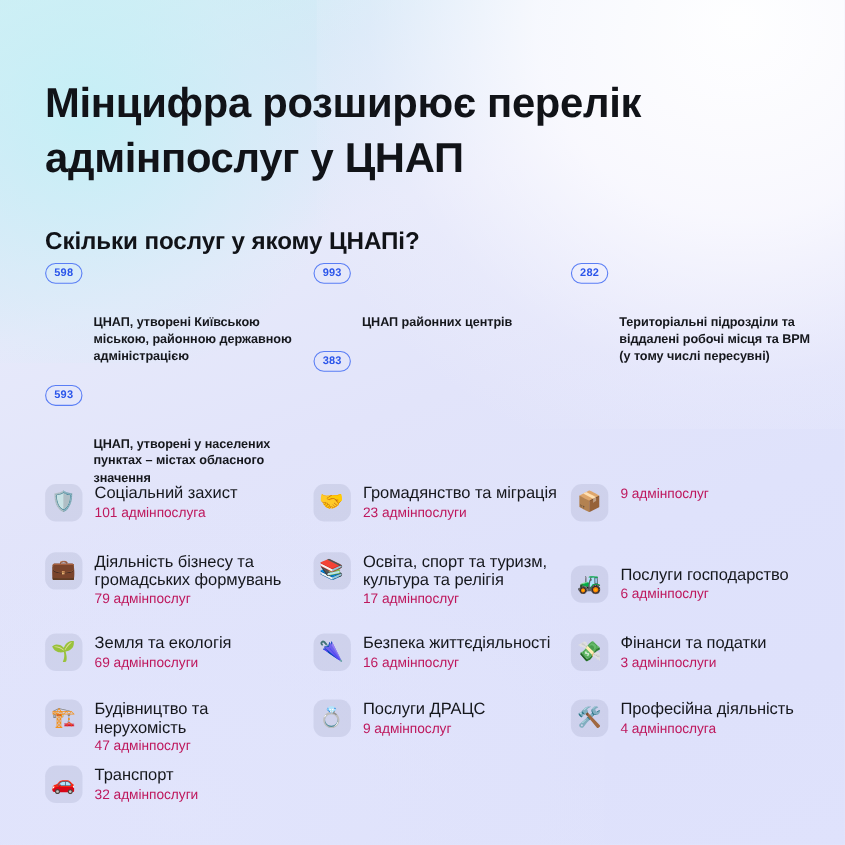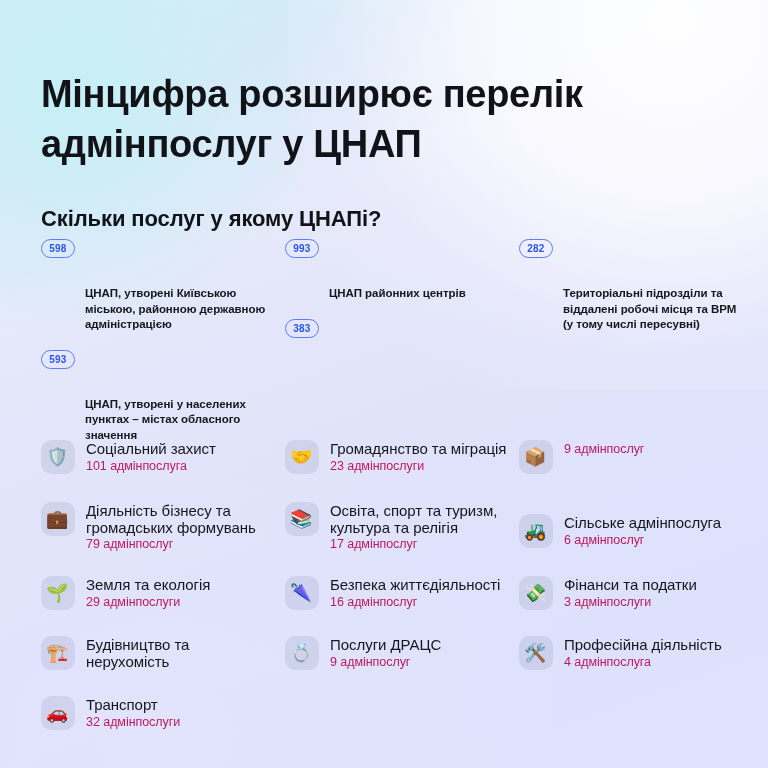--- a/index.html
+++ b/index.html
@@ -251,27 +251,28 @@
           <div class="svc-icon">💼</div>
           <div class="svc-body">
             <div class="svc-label">Діяльність бізнесу та громадських формувань</div>
             <div class="svc-count">79 адмінпослуг</div>
           </div>
         </div>
         <div class="svc-item" style="position: absolute; top: 136px; left: 0px; width: 100%;">
           <div class="svc-icon">🌱</div>
           <div class="svc-body">
             <div class="svc-label">Земля та екологія</div>
-            <div class="svc-count">29 адмінпослуги</div>
+            <div class="svc-count">69 адмінпослуги</div>
           </div>
         </div>
         <div class="svc-item" style="position: absolute; top: 196px; left: 0px; width: 100%;">
           <div class="svc-icon">🏗️</div>
           <div class="svc-body">
             <div class="svc-label">Будівництво та нерухомість</div>
+            <div class="svc-count">47 адмінпослуг</div>
           </div>
         </div>
         <div class="svc-item" style="position: absolute; top: 256px; left: 0px; width: 100%;">
           <div class="svc-icon">🚗</div>
           <div class="svc-body">
             <div class="svc-label">Транспорт</div>
             <div class="svc-count">32 адмінпослуги</div>
           </div>
         </div>
       </div>
@@ -308,21 +309,21 @@
     <div class="svc-col" id="svc-col-3">
         <div class="svc-item" style="position: absolute; top: 0px; left: 0px; width: 100%;">
           <div class="svc-icon">📦</div>
           <div class="svc-body">
             <div class="svc-count">9 адмінпослуг</div>
           </div>
         </div>
         <div class="svc-item" style="position: absolute; top: 74px; left: 0px; width: 100%;">
           <div class="svc-icon">🚜</div>
           <div class="svc-body">
-            <div class="svc-label">Сільське адмінпослуга</div>
+            <div class="svc-label">Послуги господарство</div>
             <div class="svc-count">6 адмінпослуг</div>
           </div>
         </div>
         <div class="svc-item" style="position: absolute; top: 136px; left: 0px; width: 100%;">
           <div class="svc-icon">💸</div>
           <div class="svc-body">
             <div class="svc-label">Фінанси та податки</div>
             <div class="svc-count">3 адмінпослуги</div>
           </div>
         </div>

